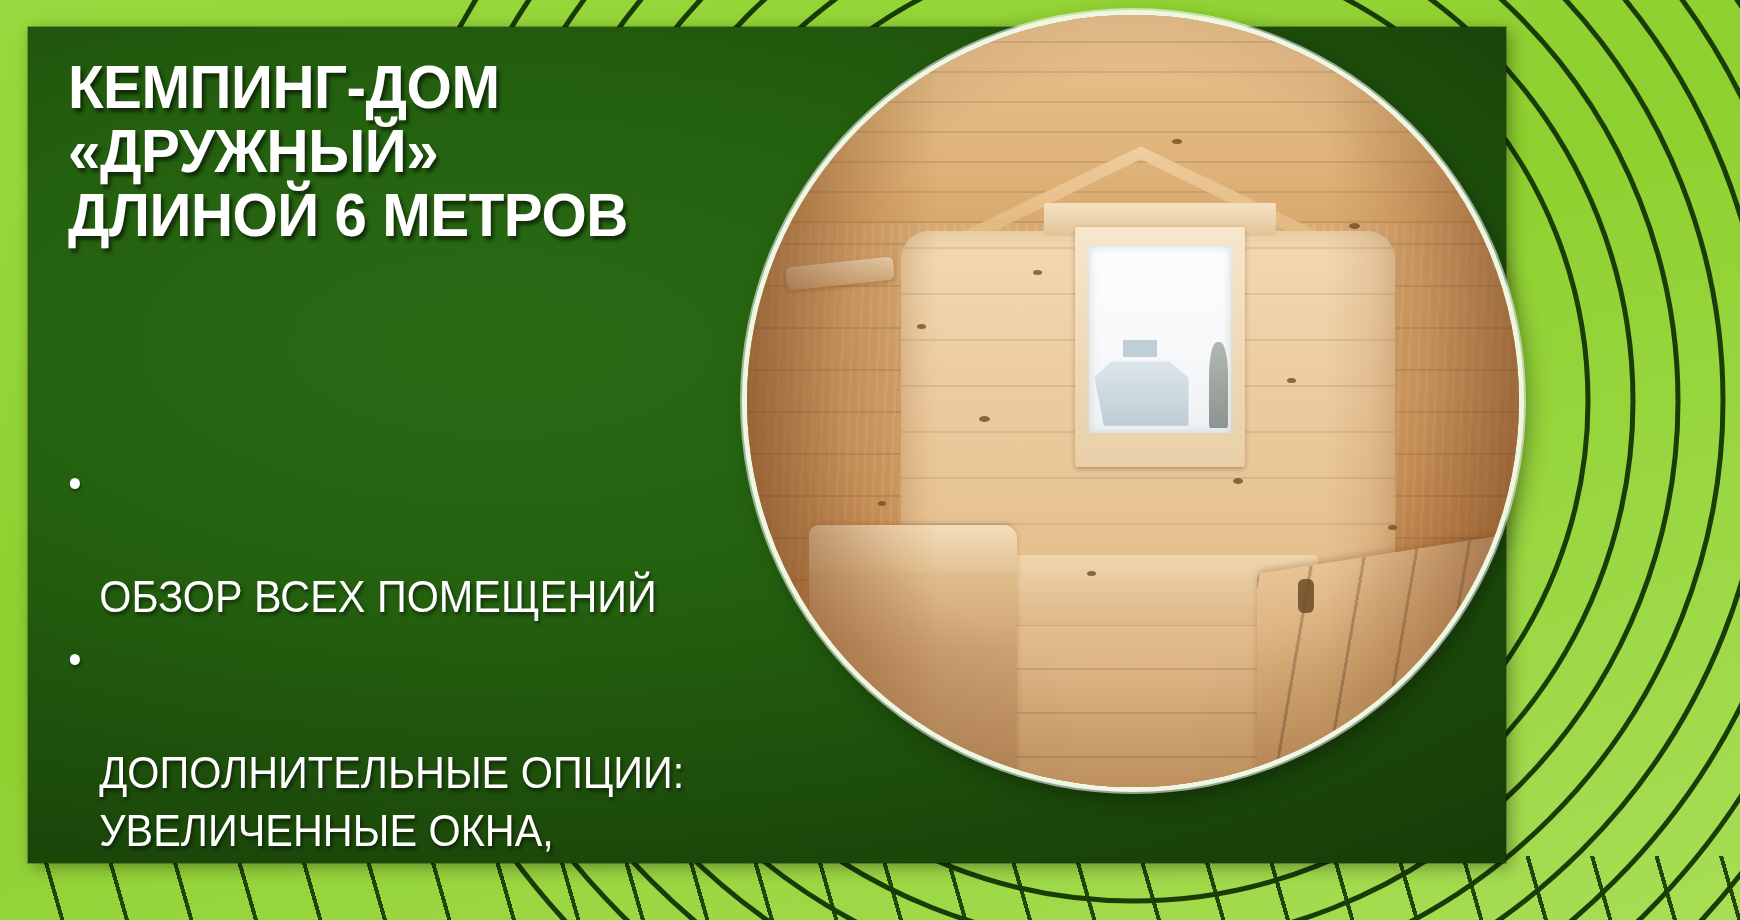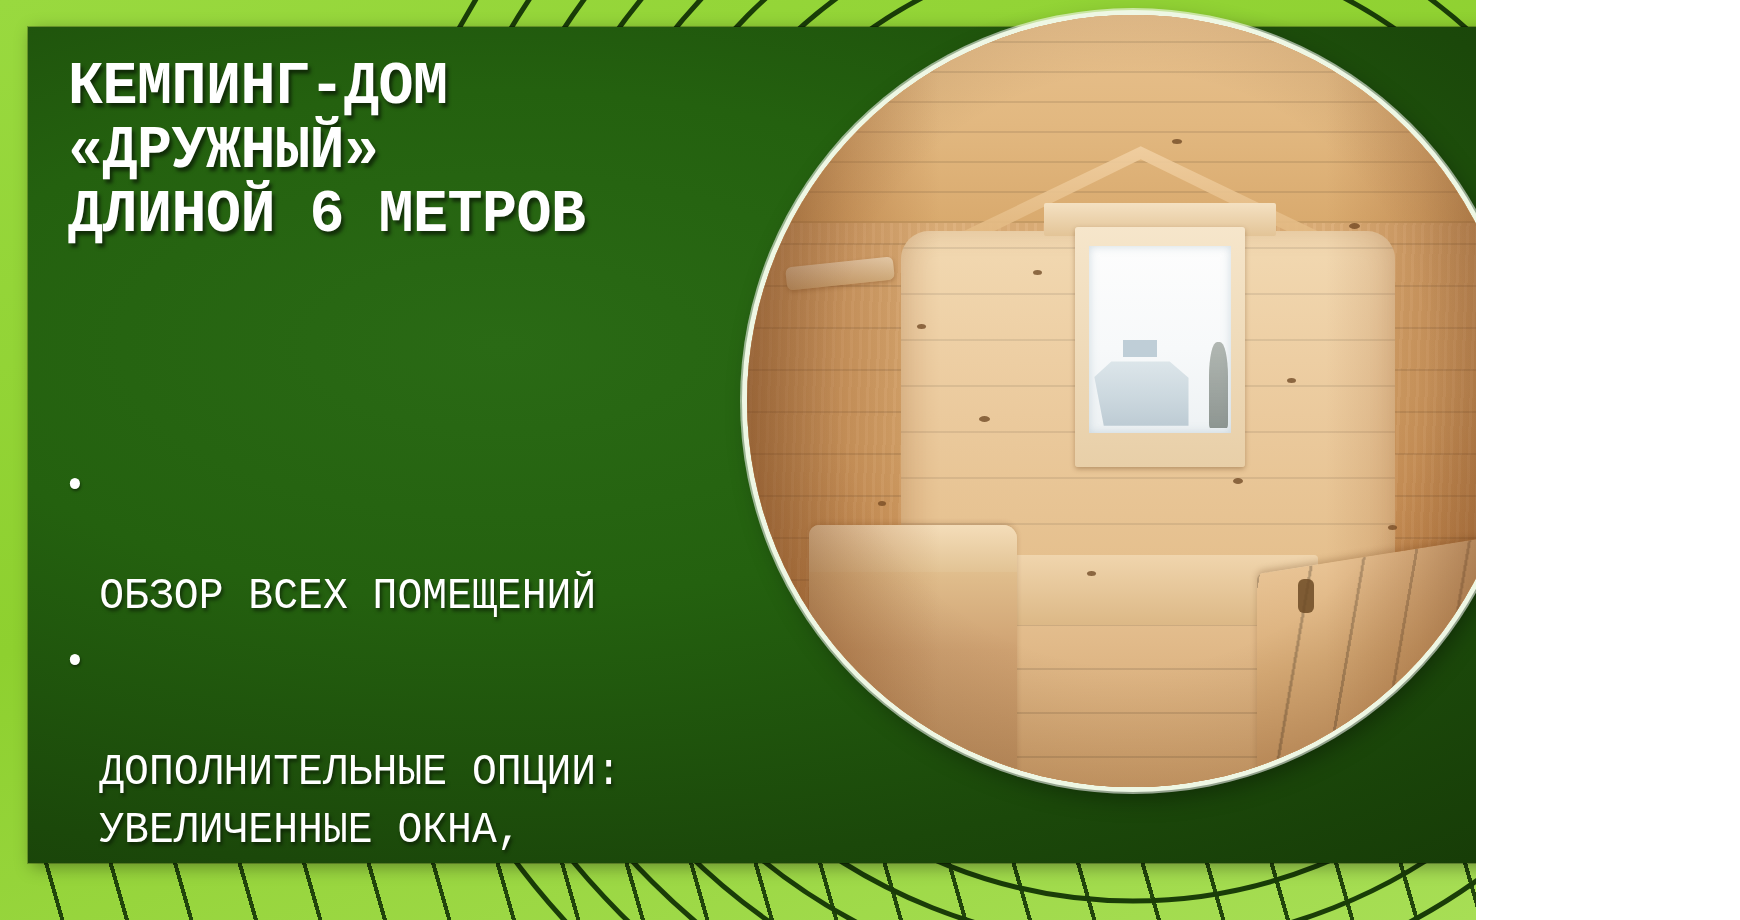--- a/index.html
+++ b/index.html
@@ -2,24 +2,24 @@
 <html><head>
 <meta charset="utf-8">
 <style>
   html, body {
     margin: 0;
     padding: 0;
     background: #ffffff;
   }
   #banner {
     position: relative;
-    width: 1476px;
+    width: 1740px;
     height: 920px;
     overflow: hidden;
-    font-family: Liberation Mono, monospace;
+    font-family: Liberation Sans, sans-serif;
     background: #8FD13F;
   }
 
   
   .frame-base {
     position: absolute;
     inset: 0;
     background: linear-gradient(160deg, #99D93F 0%, #8ED02F 45%, #A7DE55 100%);
   }
   .arcs {

